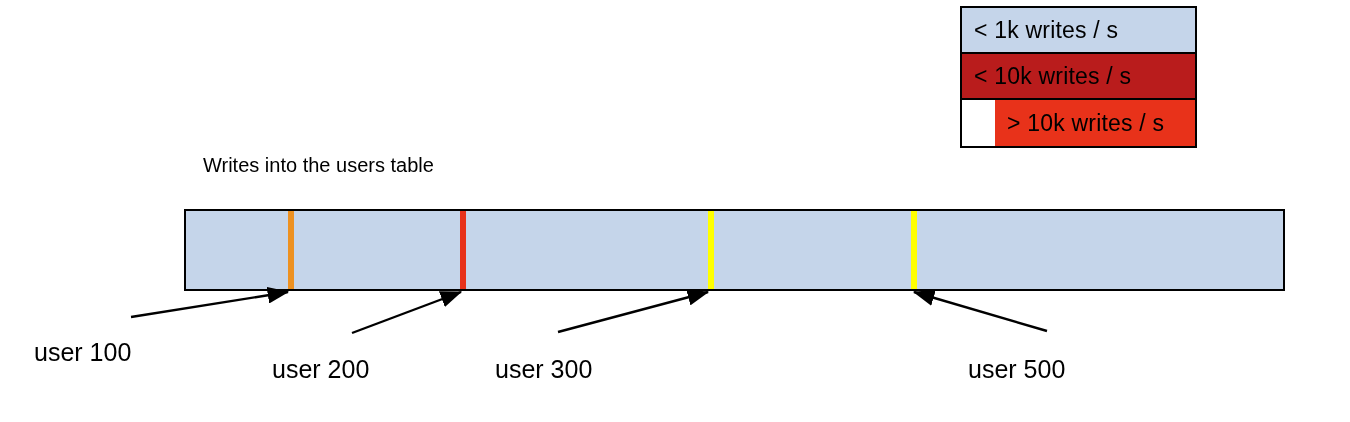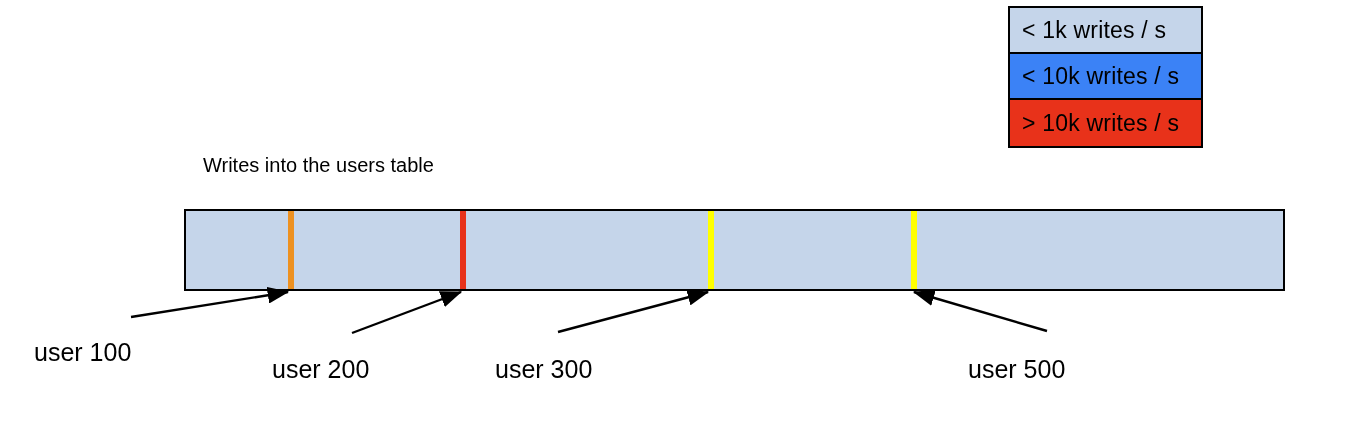--- a/index.html
+++ b/index.html
@@ -20,23 +20,23 @@
     position: absolute;
     left: 0;
     top: 0;
     width: 1350px;
     height: 422px;
   }
 
   
   .legend {
     position: absolute;
-    left: 1008px;
+    left: 960px;
     top: 6px;
-    width: 195px;
+    width: 237px;
     border: 2px solid #000000;
     box-sizing: border-box;
   }
   .legend-row {
     height: 46px;
     box-sizing: border-box;
     border-bottom: 2px solid #000000;
     display: flex;
     align-items: center;
     padding-left: 12px;
@@ -99,24 +99,24 @@
 </style>
 </head>
 <body style="background: rgb(255, 255, 255);">
 
 <div id="diagram-root">
 
   <div class="legend">
     <div class="legend-row" style="background: rgb(197, 213, 234);">
       <span class="legend-label">&lt; 1k writes / s</span>
     </div>
-    <div class="legend-row" style="background: #3b82f6;">
+    <div class="legend-row" style="background: #b91c1c;">
       <span class="legend-label">&lt; 10k writes / s</span>
     </div>
-    <div class="legend-row" style="background: rgb(232, 50, 26);">
+    <div class="legend-row" style="background: rgb(232, 50, 26); margin-left: 33px;">
       <span class="legend-label">&gt; 10k writes / s</span>
     </div>
   </div>
 
   <div class="chart-title">Writes into the users table</div>
 
   <div class="bar" style="background: rgb(197, 213, 234); border-color: rgb(0, 0, 0);">
     <div class="stripe" style="background: rgb(237, 145, 33); left: 102px;"></div>
     <div class="stripe" style="background: rgb(232, 50, 26); left: 274px;"></div>
     <div class="stripe" style="background: rgb(255, 255, 0); left: 522px;"></div>

